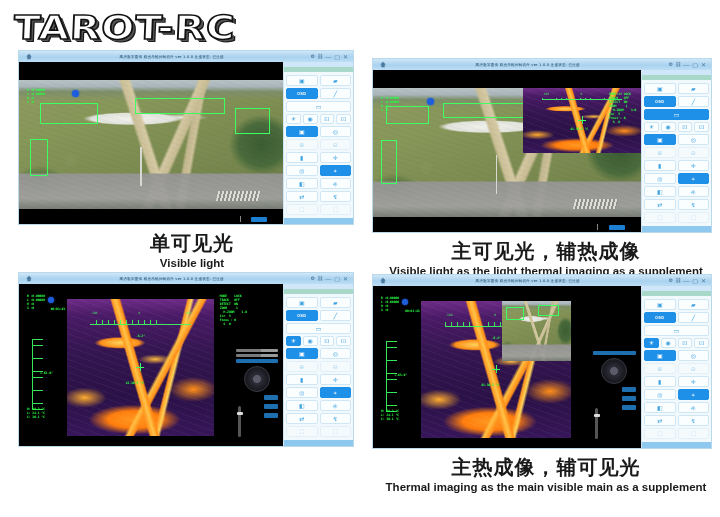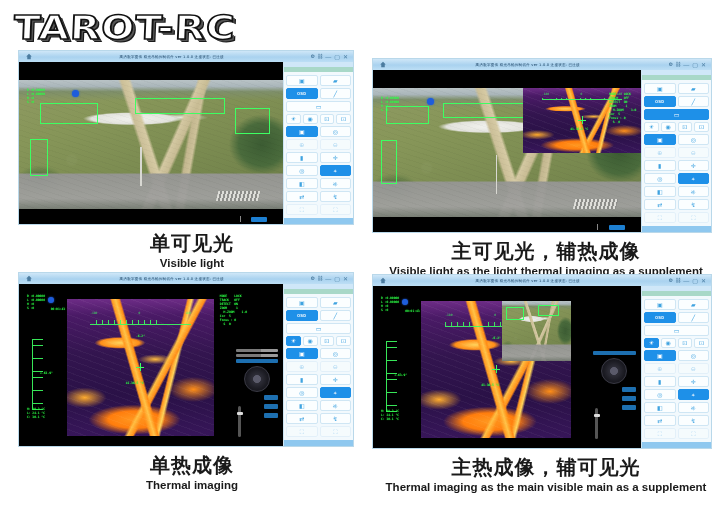--- a/index.html
+++ b/index.html
@@ -706,24 +706,20 @@
               <div class="btn dim">
                   <span class="g">⛶</span>
                 </div>
             </div>
           </div>
           <div class="sb-foot"></div>
         </div>
       </div>
     </div>
 
-    <div class="cap">
-      <div class="cn">单热成像</div>
-      <div class="en">Thermal imaging</div>
-    </div>
   </div>
 
   <div class="cell c4">
     <div class="app">
 
       <div class="titlebar">
         <svg class="tb-home" viewBox="0 0 10 10">
             <path d="M5 1 L9 5 H7.5 V9 H2.5 V5 H1 Z" fill="#2a5e85"></path>
           </svg>
         <div class="tb-title">高清数字图传 双光吊舱控制软件  ver 1.0.0  连接状态: 已连接</div>

